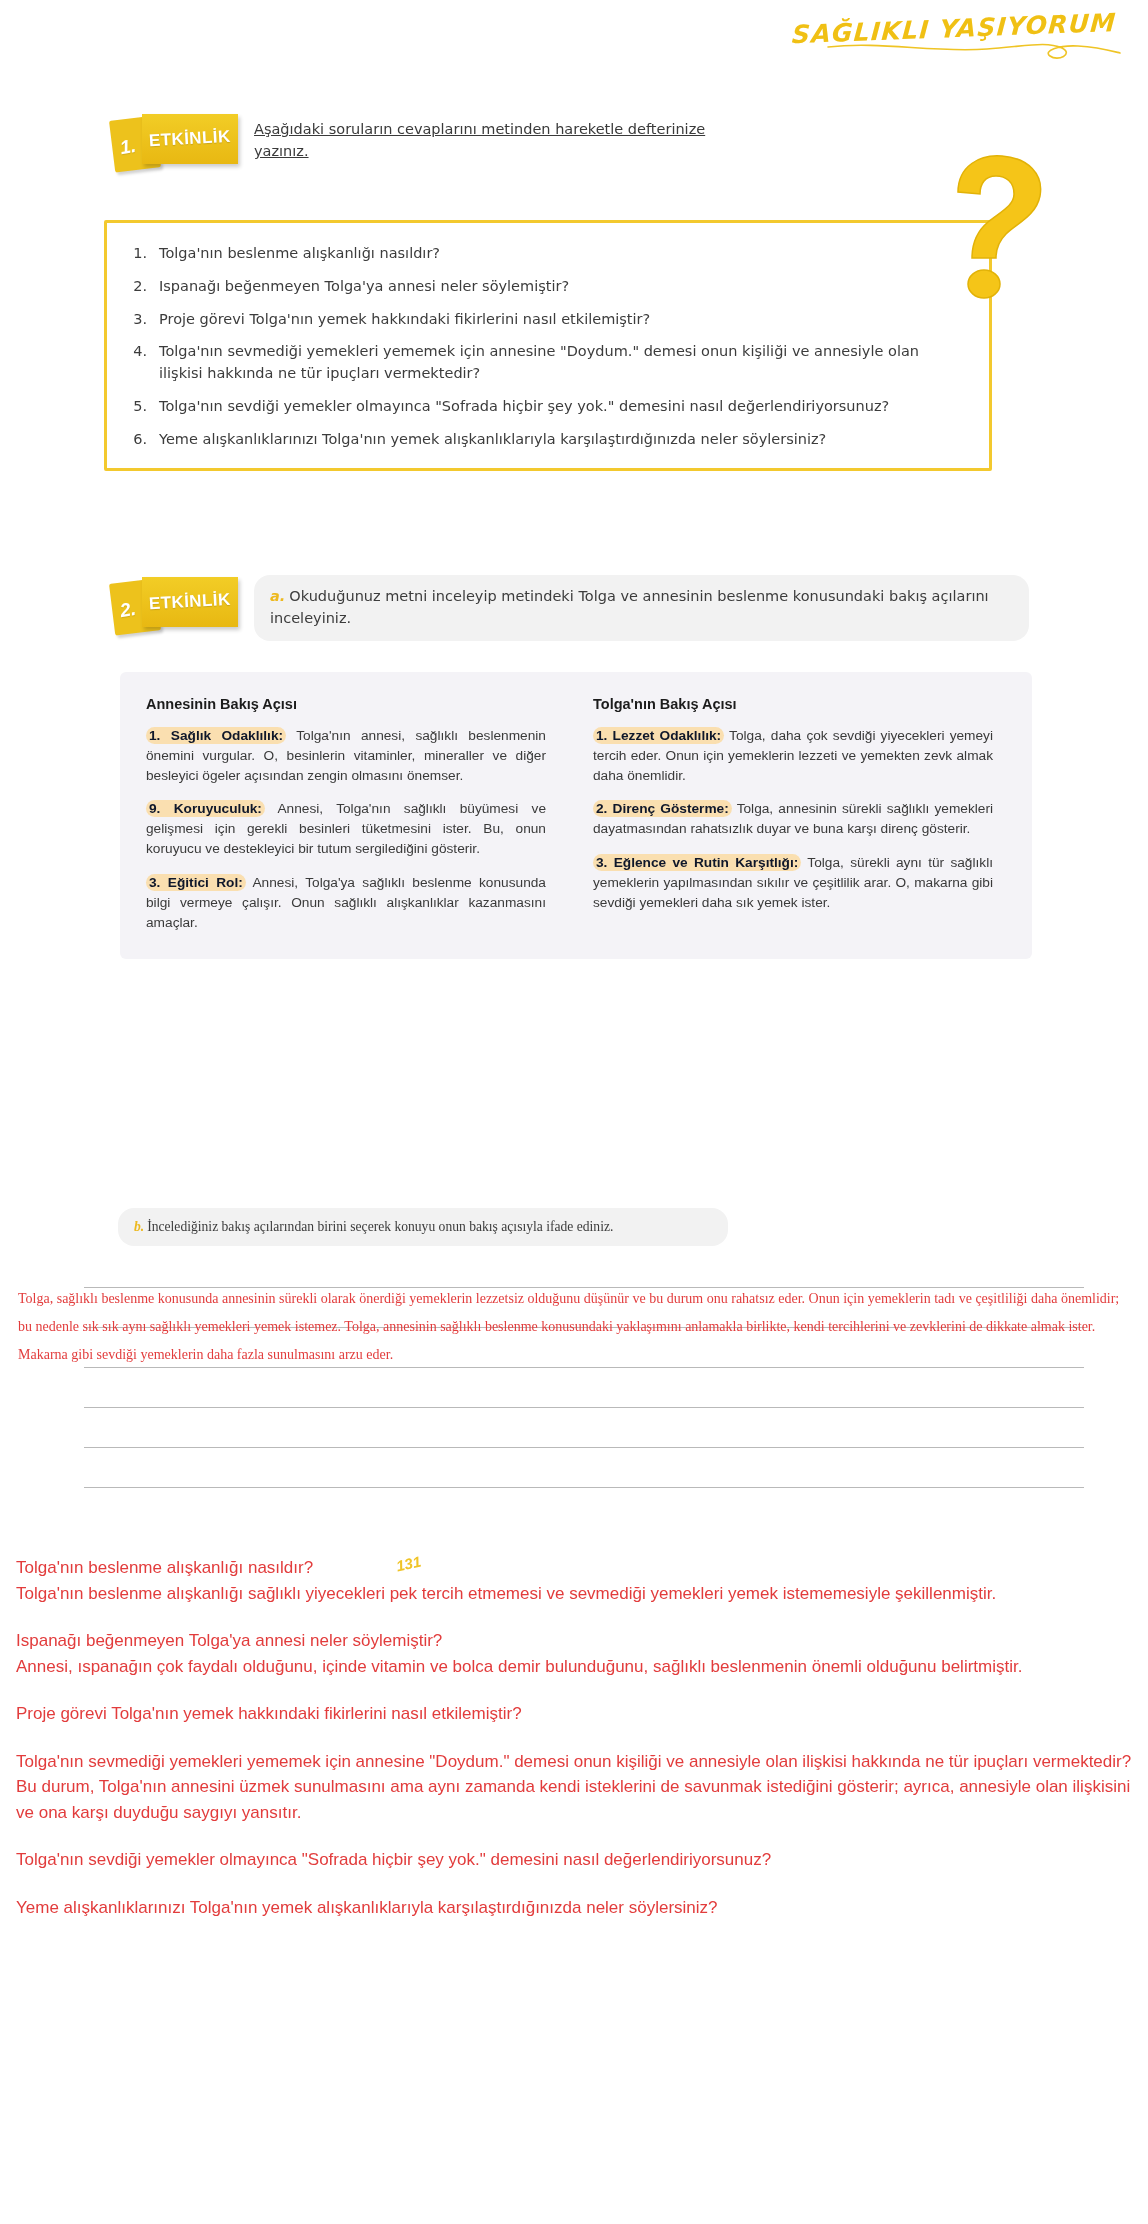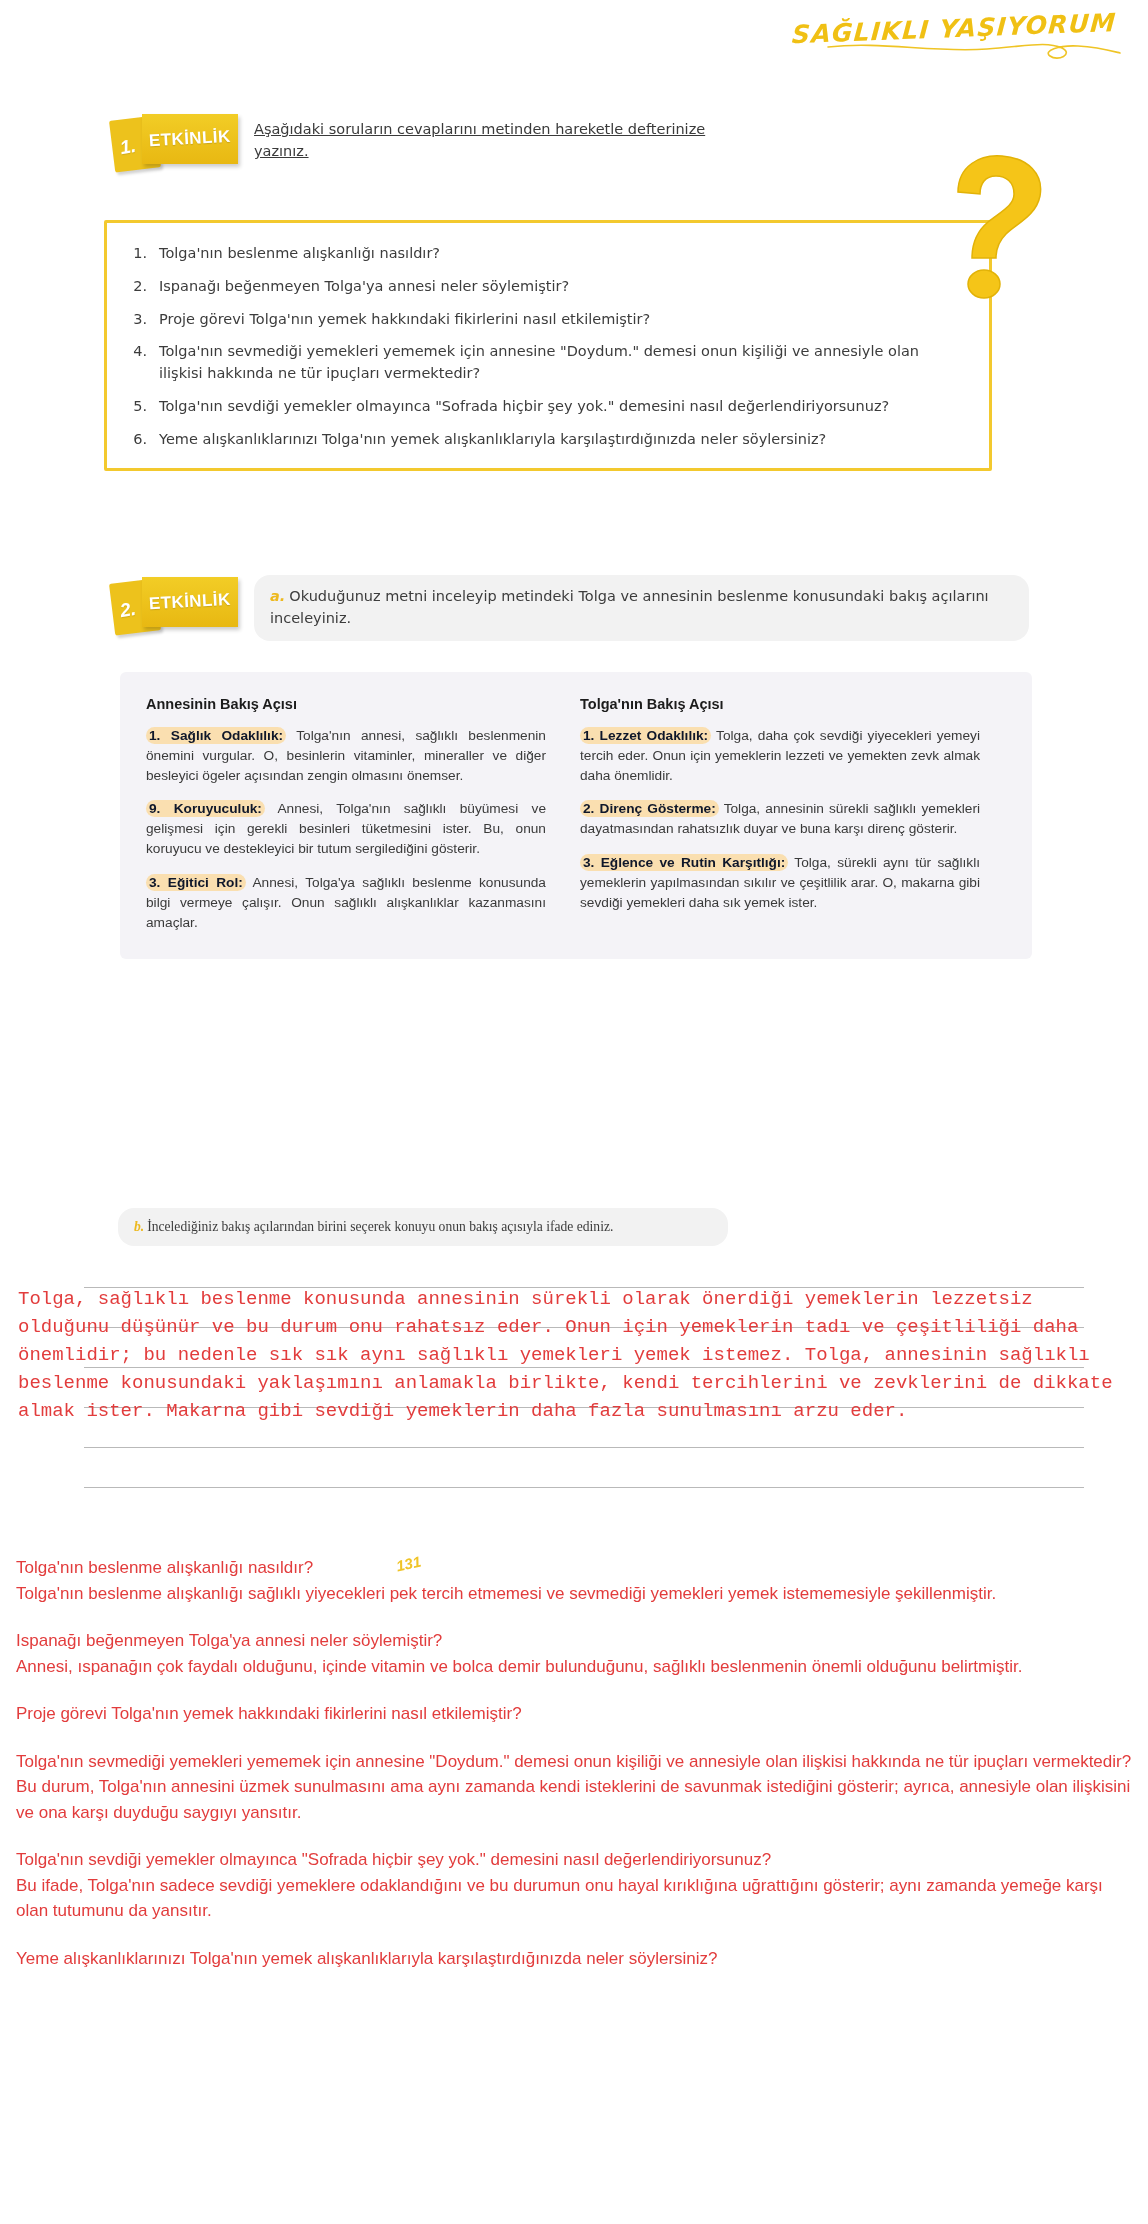--- a/index.html
+++ b/index.html
@@ -154,21 +154,21 @@
 
   
   #perspectives {
     position: absolute;
     left: 120px;
     top: 672px;
     width: 912px;
     background: #f4f3f7;
     border-radius: 6px;
     display: flex;
-    gap: 34px;
+    gap: 47px;
     padding: 24px 26px 26px 26px;
   }
   .persp-col { width: 400px; }
   .persp-title {
     font-weight: bold;
     font-size: 14.5px;
     color: #1c1c1c;
     margin-bottom: 13px;
   }
   .persp-para {
@@ -224,23 +224,23 @@
     width: 1000px;
     height: 220px;
   }
   .ruled-lines .rl {
     position: absolute;
     left: 0; width: 100%;
     border-top: 1px solid #b9b9b9;
   }
   .red-answer {
     position: relative;
-    font-family: Liberation Mono, monospace;
+    font-family: Liberation Serif, serif;
     color: #e23c3c;
-    font-size: 19px;
+    font-size: 14px;
     line-height: 28px;
     z-index: 2;
   }
 
   
   #qa-list {
     position: absolute;
     left: 16px;
     top: 1555px;
     width: 1118px;
@@ -388,18 +388,17 @@
   </div>
   <div class="qa-pair">
     <span class="qa-q">Proje görevi Tolga'nın yemek hakkındaki fikirlerini nasıl etkilemiştir?</span>
   </div>
   <div class="qa-pair">
     <span class="qa-q">Tolga'nın sevmediği yemekleri yememek için annesine "Doydum." demesi onun kişiliği ve annesiyle olan ilişkisi hakkında ne tür ipuçları vermektedir?</span>
     <span class="qa-a">Bu durum, Tolga'nın annesini üzmek sunulmasını ama aynı zamanda kendi isteklerini de savunmak istediğini gösterir; ayrıca, annesiyle olan ilişkisini ve ona karşı duyduğu saygıyı yansıtır.</span>
   </div>
   <div class="qa-pair">
     <span class="qa-q">Tolga'nın sevdiği yemekler olmayınca "Sofrada hiçbir şey yok." demesini nasıl değerlendiriyorsunuz?</span>
-    <span class="qa-a">Bu ifade, Tolga'nın sadece sevdiği yemeklere odaklandığını ve bu durumun onu hayal kırıklığına uğrattığını gösterir; aynı zamanda yemeğe karşı olan tutumunu da yansıtır.</span>
   </div>
   <div class="qa-pair">
     <span class="qa-q">Yeme alışkanlıklarınızı Tolga'nın yemek alışkanlıklarıyla karşılaştırdığınızda neler söylersiniz?</span>
   </div>
 </div>
 
 </body></html>

